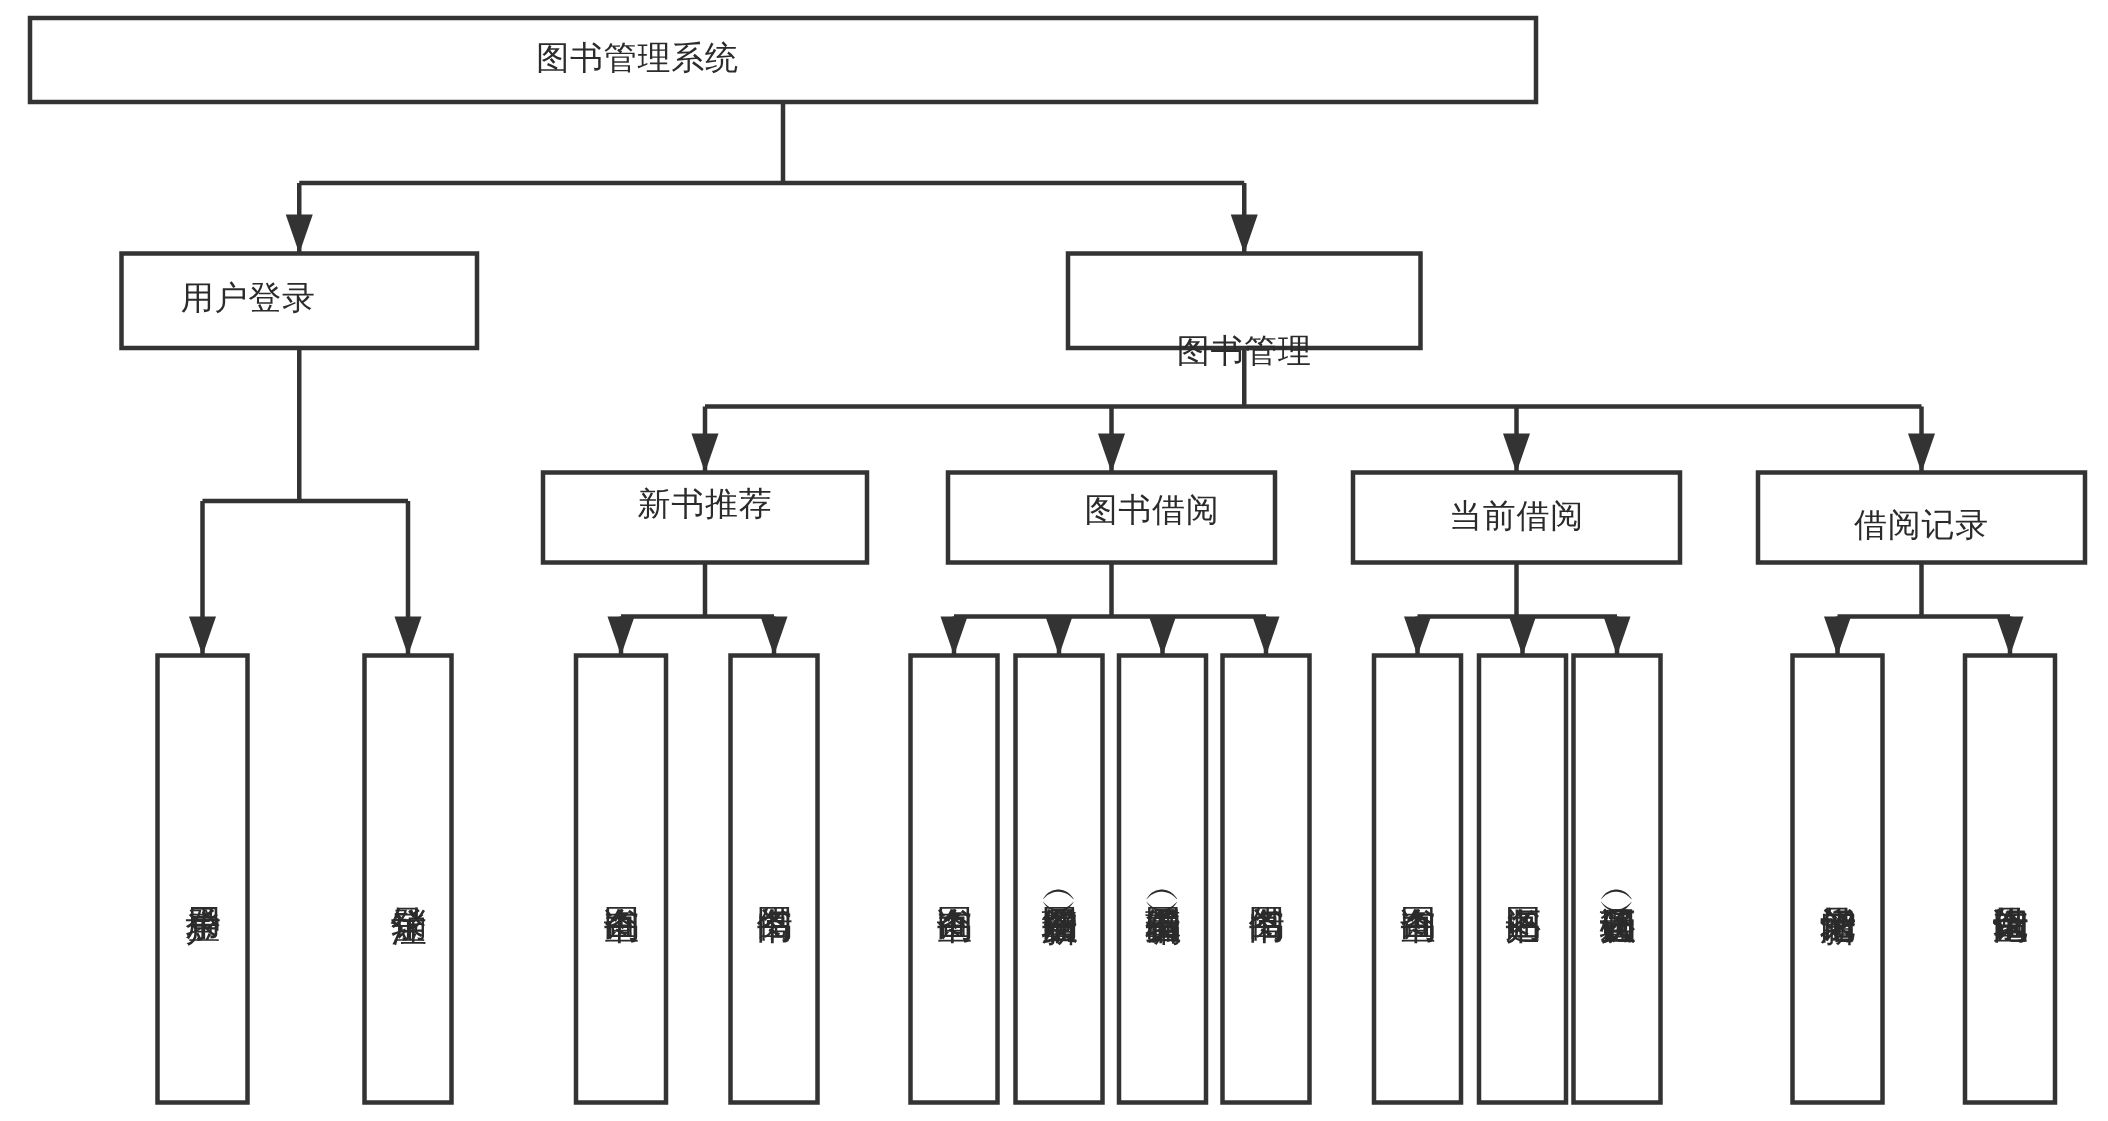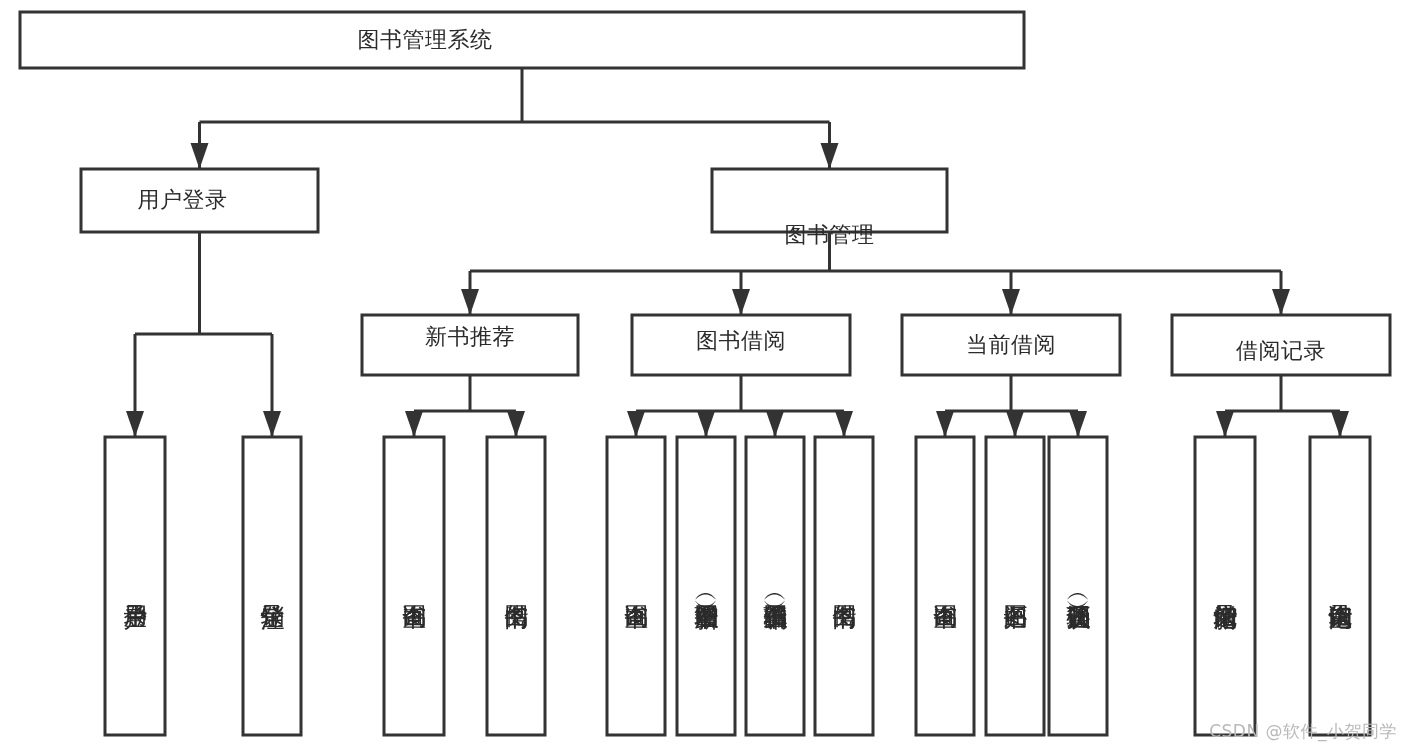--- a/index.html
+++ b/index.html
@@ -158,42 +158,41 @@
         <rect x="916" y="437" width="58" height="298" class="node-rect"></rect>
         <rect x="986" y="437" width="58" height="298" class="node-rect"></rect>
         <rect x="1049" y="437" width="58" height="298" class="node-rect"></rect>
         <rect x="1195" y="437" width="60" height="298" class="node-rect"></rect>
         <rect x="1310" y="437" width="60" height="298" class="node-rect"></rect>
       </g>
   </svg>
 
   <div id="labels">
       <div class="node-label-h" style="left: 20px; top: 12px; width: 810px; height: 56px;">图书管理系统</div>
-      <div class="node-label-h" style="left: 81px; top: 169px; width: 203px; height: 63px;">用户登录</div>
+      <div class="node-label-h" style="left: 64px; top: 169px; width: 203px; height: 63px;">用户登录</div>
       <div class="node-label-h" style="left: 712px; top: 169px; width: 235px; height: 63px; margin-top: 35px;">图书管理</div>
       <div class="node-label-h" style="left: 362px; top: 315px; width: 216px; height: 44px;">新书推荐</div>
-      <div class="node-label-h" style="left: 632px; top: 315px; width: 218px; height: 52px;">图书借阅</div>
+      <div class="node-label-h" style="left: 659px; top: 315px; width: 218px; height: 52px;">图书借阅</div>
       <div class="node-label-h" style="left: 902px; top: 315px; width: 218px; height: 60px;">当前借阅</div>
       <div class="node-label-h" style="left: 1172px; top: 315px; width: 218px; height: 72px;">借阅记录</div>
       <div class="node-label-v" style="left: 105px; top: 437px; width: 60px; height: 298px;">用户登录</div>
       <div class="node-label-v" style="left: 243px; top: 437px; width: 58px; height: 298px;">注销登录</div>
       <div class="node-label-v" style="left: 384px; top: 437px; width: 60px; height: 298px;">查询图书</div>
       <div class="node-label-v" style="left: 487px; top: 437px; width: 58px; height: 298px;">借阅图书</div>
       <div class="node-label-v" style="left: 607px; top: 437px; width: 58px; height: 298px;">查询图书</div>
       <div class="node-label-v" style="left: 677px; top: 437px; width: 58px; height: 298px;">新增图书（管理员）</div>
       <div class="node-label-v" style="left: 746px; top: 437px; width: 58px; height: 298px;">编辑图书（管理员）</div>
       <div class="node-label-v" style="left: 815px; top: 437px; width: 58px; height: 298px;">借阅图书</div>
       <div class="node-label-v" style="left: 916px; top: 437px; width: 58px; height: 298px;">查询图书</div>
       <div class="node-label-v" style="left: 986px; top: 437px; width: 58px; height: 298px;">归还图书</div>
       <div class="node-label-v" style="left: 1049px; top: 437px; width: 58px; height: 298px;">确认归还（管理员）</div>
       <div class="node-label-v" style="left: 1195px; top: 437px; width: 60px; height: 298px;">新增借阅记录</div>
       <div class="node-label-v" style="left: 1310px; top: 437px; width: 60px; height: 298px;">查询借阅记录</div>
     </div>
 
-  <div class="watermark">CSDN @软件_小贺同学</div>
 
 <div class="hit" style="left: 20px; top: 12px; width: 1004px; height: 56px;"></div>
     <div class="hit" style="left: 81px; top: 169px; width: 237px; height: 63px;"></div>
     <div class="hit" style="left: 712px; top: 169px; width: 235px; height: 63px;"></div>
     <div class="hit" style="left: 362px; top: 315px; width: 216px; height: 60px;"></div>
     <div class="hit" style="left: 632px; top: 315px; width: 218px; height: 60px;"></div>
     <div class="hit" style="left: 902px; top: 315px; width: 218px; height: 60px;"></div>
     <div class="hit" style="left: 1172px; top: 315px; width: 218px; height: 60px;"></div>
     <div class="hit" style="left: 105px; top: 437px; width: 60px; height: 298px;"></div>
     <div class="hit" style="left: 243px; top: 437px; width: 58px; height: 298px;"></div>

